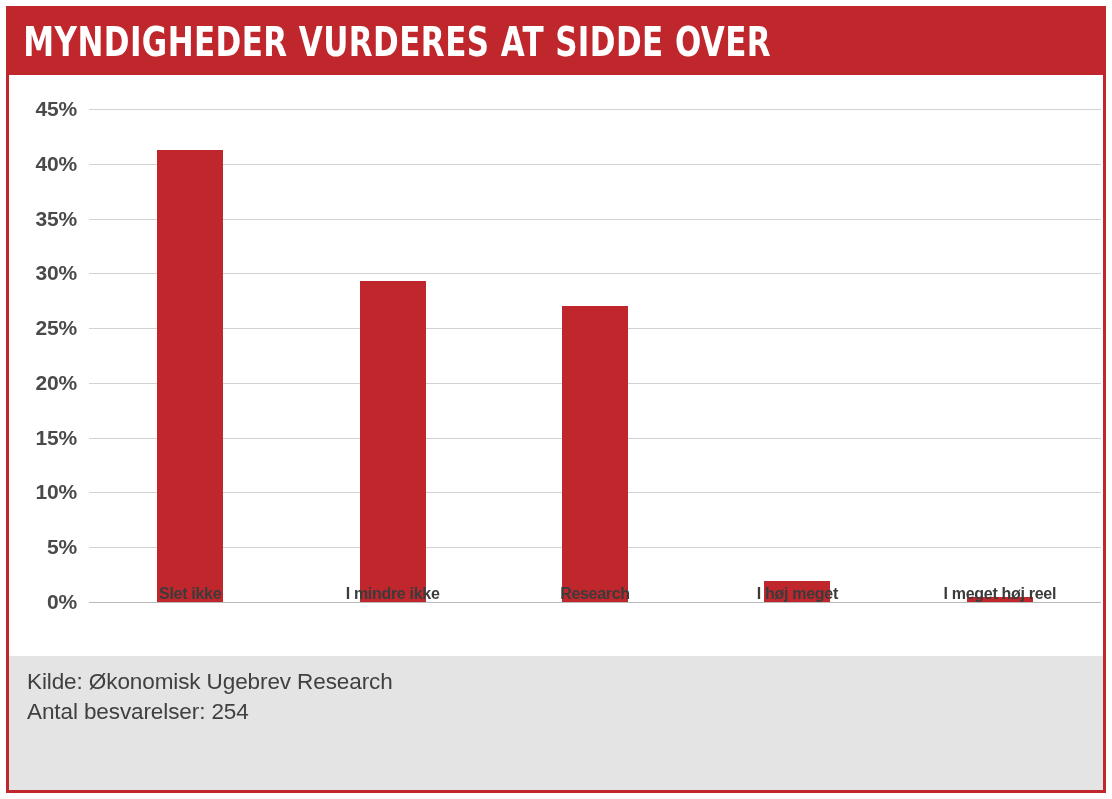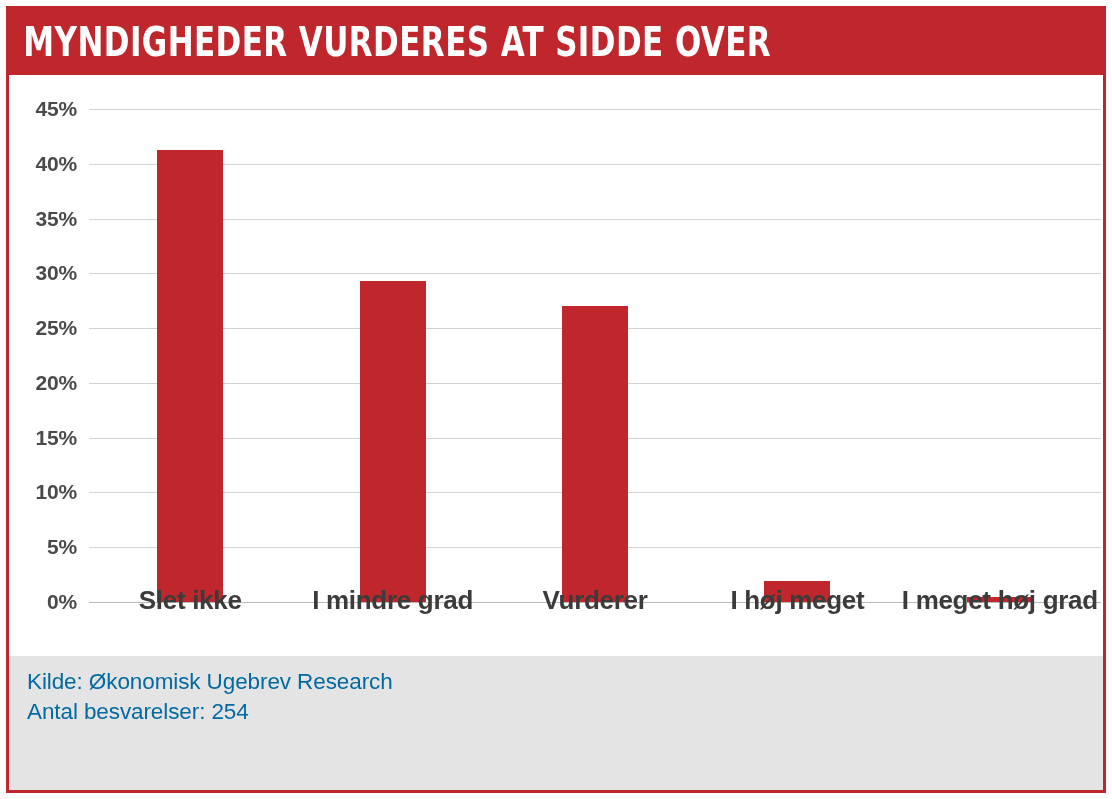--- a/index.html
+++ b/index.html
@@ -75,38 +75,38 @@
   }
   .bar {
     position: absolute;
     background: #C0272D;
     bottom: 54px;
   }
   .catlabel {
     position: absolute;
     top: 510px;
     text-align: center;
-    font-size: 26px;
+    font-size: 16px;
     font-weight: bold;
     color: #3b3b3b;
     letter-spacing: -0.3px;
     white-space: nowrap;
     transform: translateX(-50%);
   }
   
   .footer {
     position: absolute;
     left: 0; top: 647px;
     width: 1094px; height: 134px;
     background: #E4E4E4;
     padding: 11px 0 0 18px;
   }
   .footer-line {
     font-size: 22.5px;
-    color: #0369a1;
+    color: #404040;
     line-height: 1.32;
     letter-spacing: -0.1px;
   }
   .footer-question { max-width: 1000px; }
 </style>
 </head>
 <body>
 
 <div id="figure">
   <div class="frame">
@@ -142,24 +142,24 @@
         </div>
       <div class="bars-layer" id="bars-layer">
           <div class="bar" title="Slet ikke: 41.3%" style="left: 148.2px; width: 66px; height: 452.464px;"></div>
           <div class="bar" title="I mindre grad: 29.3%" style="left: 350.6px; width: 66px; height: 320.998px;"></div>
           <div class="bar" title="Neutral: 27%" style="left: 553px; width: 66px; height: 295.8px;"></div>
           <div class="bar" title="I høj grad: 1.9%" style="left: 755.4px; width: 66px; height: 20.8156px;"></div>
           <div class="bar" title="I meget høj grad: 0.5%" style="left: 957.8px; width: 66px; height: 5.47778px;"></div>
         </div>
       <div class="cat-labels" id="cat-labels">
           <div class="catlabel" style="left: 181.2px;">Slet ikke</div>
-          <div class="catlabel" style="left: 383.6px;">I mindre grad</div>
-          <div class="catlabel" style="left: 586px;">Vurderer</div>
+          <div class="catlabel" style="left: 383.6px;">I mindre ikke</div>
+          <div class="catlabel" style="left: 586px;">Research</div>
           <div class="catlabel" style="left: 788.4px;">I høj meget</div>
-          <div class="catlabel" style="left: 990.8px;">I meget høj grad</div>
+          <div class="catlabel" style="left: 990.8px;">I meget høj reel</div>
         </div>
     </div>
 
     <div class="footer">
       <div class="footer-line">Kilde: Økonomisk Ugebrev Research</div>
       <div class="footer-line">Antal besvarelser: 254</div>
     </div>
 
   </div>
 </div>

